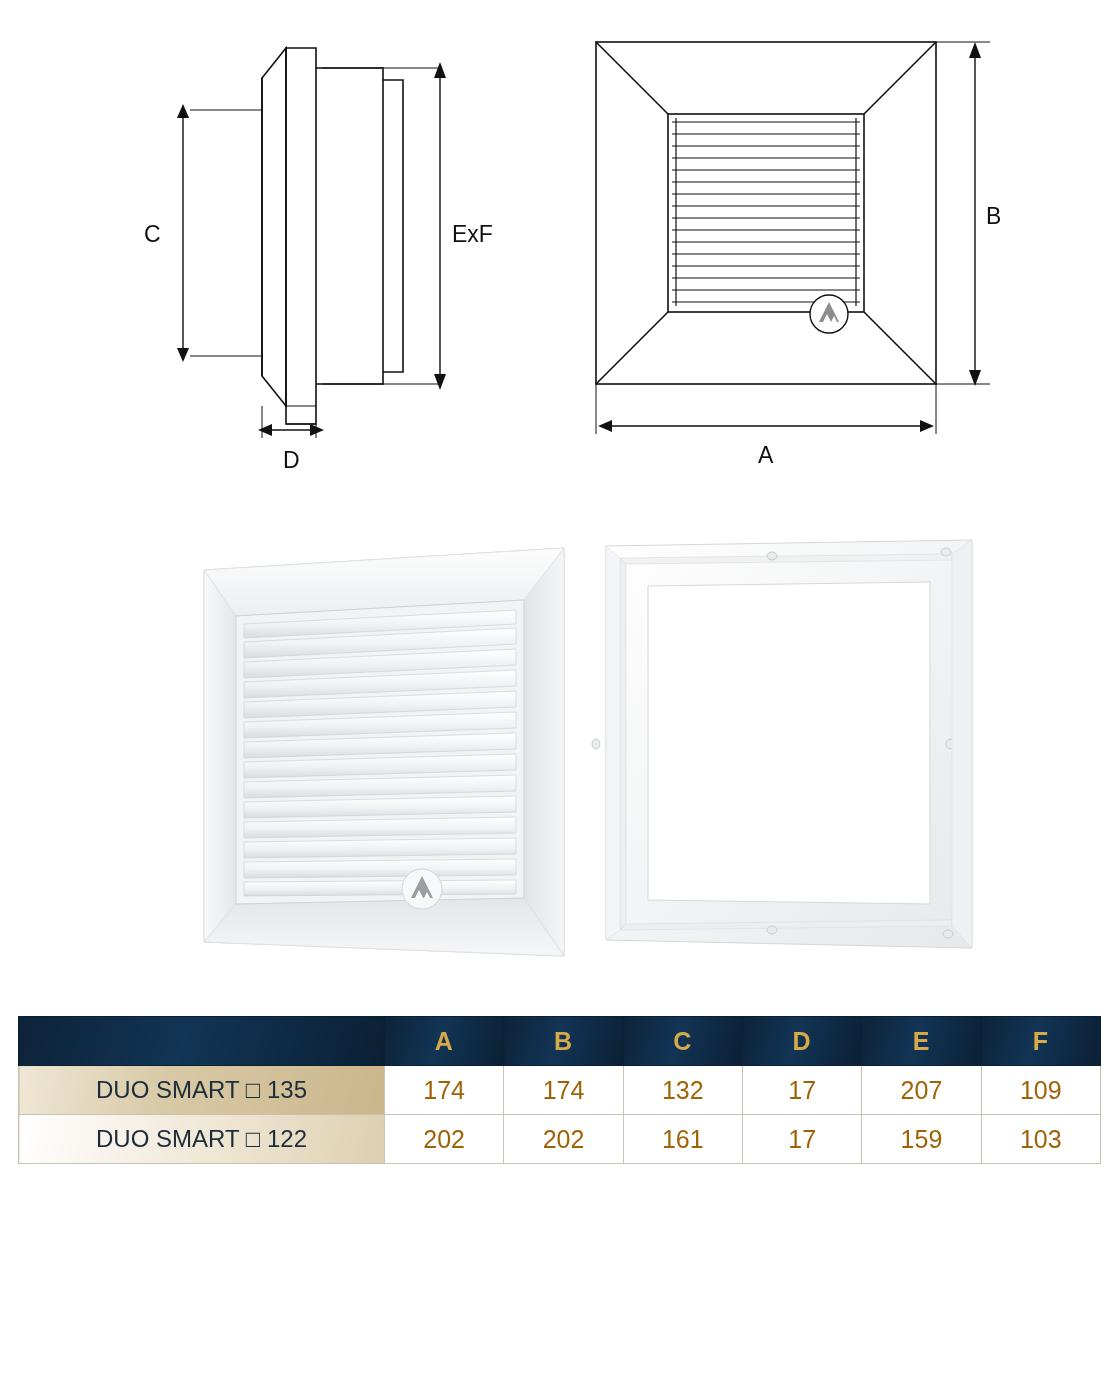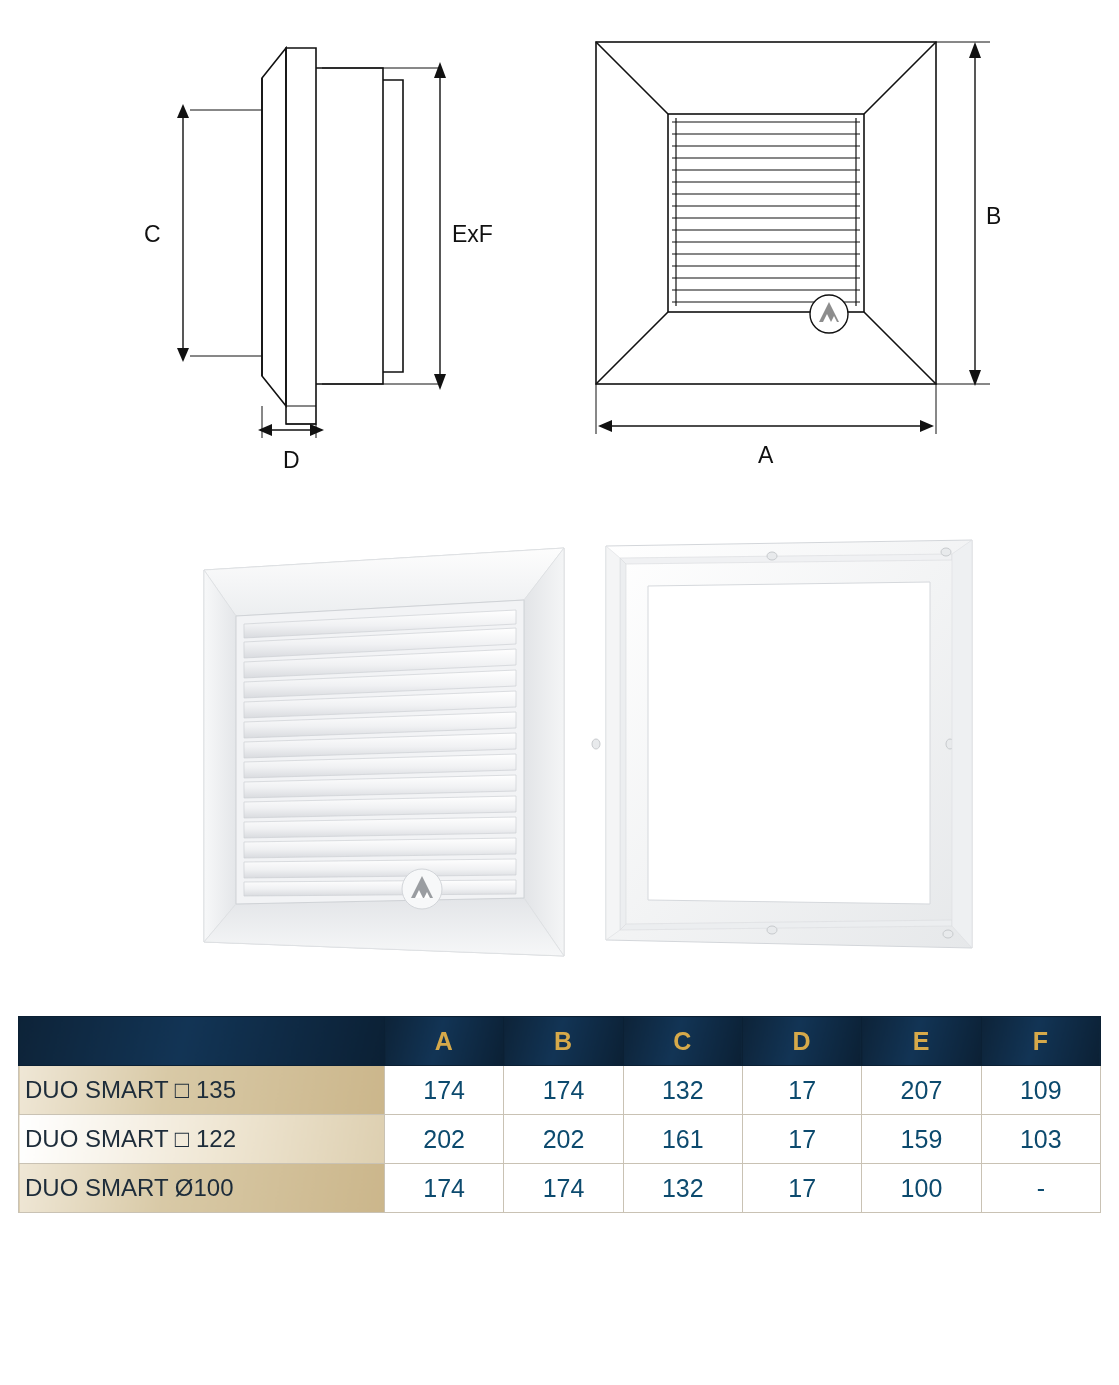--- a/index.html
+++ b/index.html
@@ -50,37 +50,37 @@
     border-collapse: collapse;
     width: 1083px;
     table-layout: fixed;
   }
   table.spec th, table.spec td {
     border: 1px solid #c9c2b4;
     height: 46px;
     text-align: center;
     vertical-align: middle;
     font-size: 24px;
-    color: #0c4a6e;
+    color: #a16207;
   }
   thead th.model-head {
     width: 363px;
     background: linear-gradient(105deg, #0d2338 0%, #123455 45%, #0b2034 100%);
     border: 1px solid #0b2034;
   }
   thead th.dim-head {
     background: linear-gradient(105deg, #0d2338 0%, #123455 45%, #0b2034 100%);
     border: 1px solid #0b2034;
     color: #d6a94a;
     font-weight: bold;
     font-size: 25px;
     letter-spacing: 1px;
   }
   tbody td.model {
-    text-align: left;
+    text-align: center;
     font-size: 24px;
     color: #1d2c3a;
     font-weight: normal;
     padding: 0 6px;
   }
   tbody tr:nth-child(odd) td.model {
     background: linear-gradient(100deg, #efe7d6 0%, #d8c9a6 40%, #cbb68b 100%);
   }
   tbody tr:nth-child(even) td.model {
     background: linear-gradient(100deg, #ffffff 0%, #efe6d3 55%, #ddcfb0 100%);
@@ -311,24 +311,15 @@
       </tr>
       <tr>
         <td class="model">DUO SMART □ 122</td>
         <td class="val">202</td>
         <td class="val">202</td>
         <td class="val">161</td>
         <td class="val">17</td>
         <td class="val">159</td>
         <td class="val">103</td>
       </tr>
-      <tr>
-        <td class="model">DUO SMART Ø100</td>
-        <td class="val">174</td>
-        <td class="val">174</td>
-        <td class="val">132</td>
-        <td class="val">17</td>
-        <td class="val">100</td>
-        <td class="val">-</td>
-      </tr>
     </tbody>
   </table>
 </div>
 
 </body></html>

